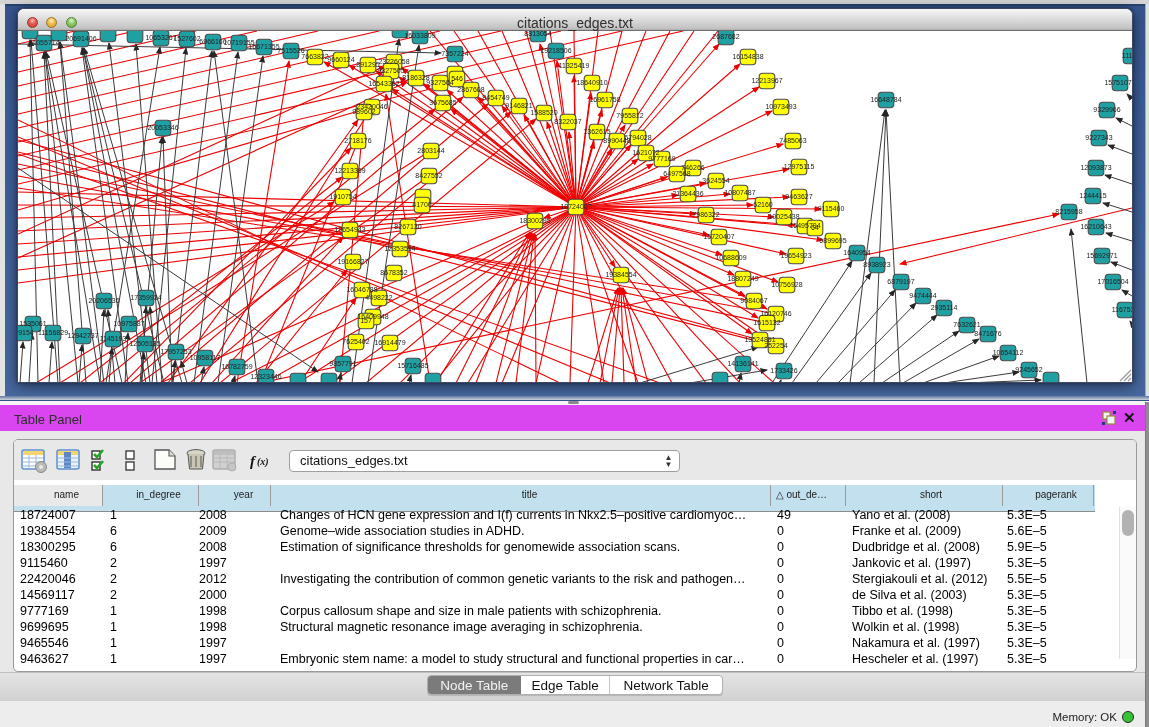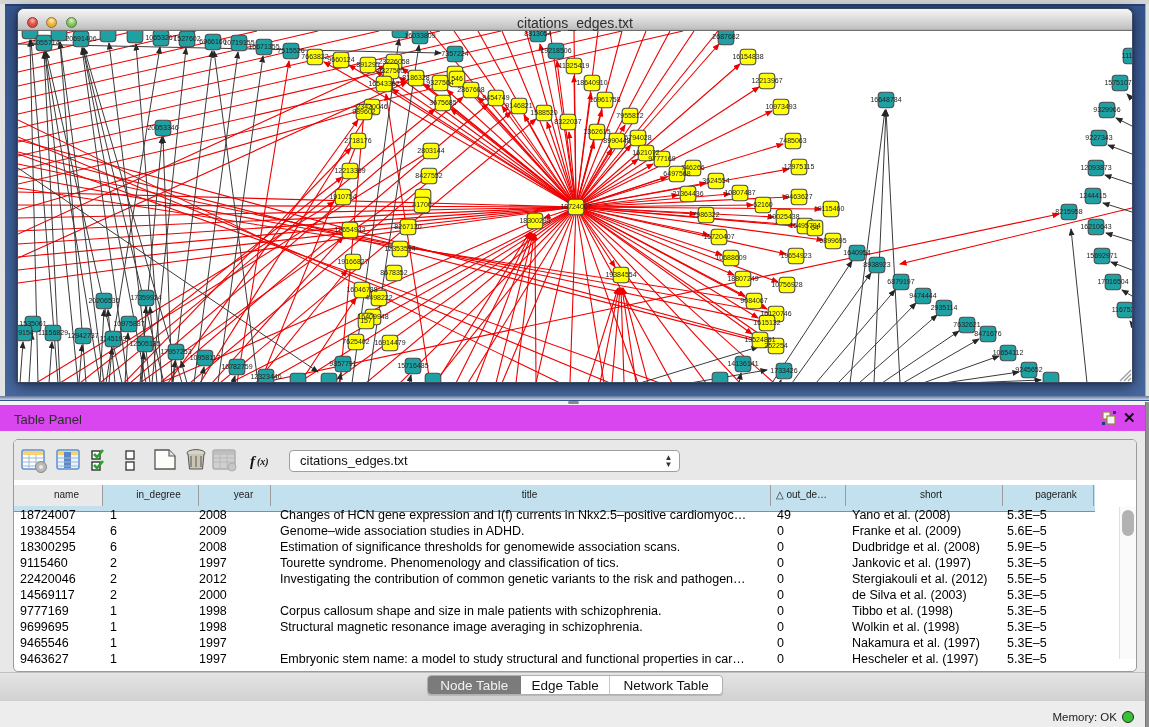--- a/index.html
+++ b/index.html
@@ -690,21 +690,20 @@
             <span class="c2">2008</span>
             <span class="c3">Estimation of significance thresholds for genomewide association scans.</span>
             <span class="c4">0</span>
             <span class="c5">Dudbridge et al. (2008)</span>
             <span class="c6">5.9E–5</span>
           </div>
 <div class="row">
             <span class="c0">9115460</span>
             <span class="c1">2</span>
             <span class="c2">1997</span>
-            <span class="c3">Tourette syndrome. Phenomenology and classification of tics.</span>
             <span class="c4">0</span>
             <span class="c5">Jankovic et al. (1997)</span>
             <span class="c6">5.3E–5</span>
           </div>
 <div class="row">
             <span class="c0">22420046</span>
             <span class="c1">2</span>
             <span class="c2">2012</span>
             <span class="c3">Investigating the contribution of common genetic variants to the risk and pathogen…</span>
             <span class="c4">0</span>

